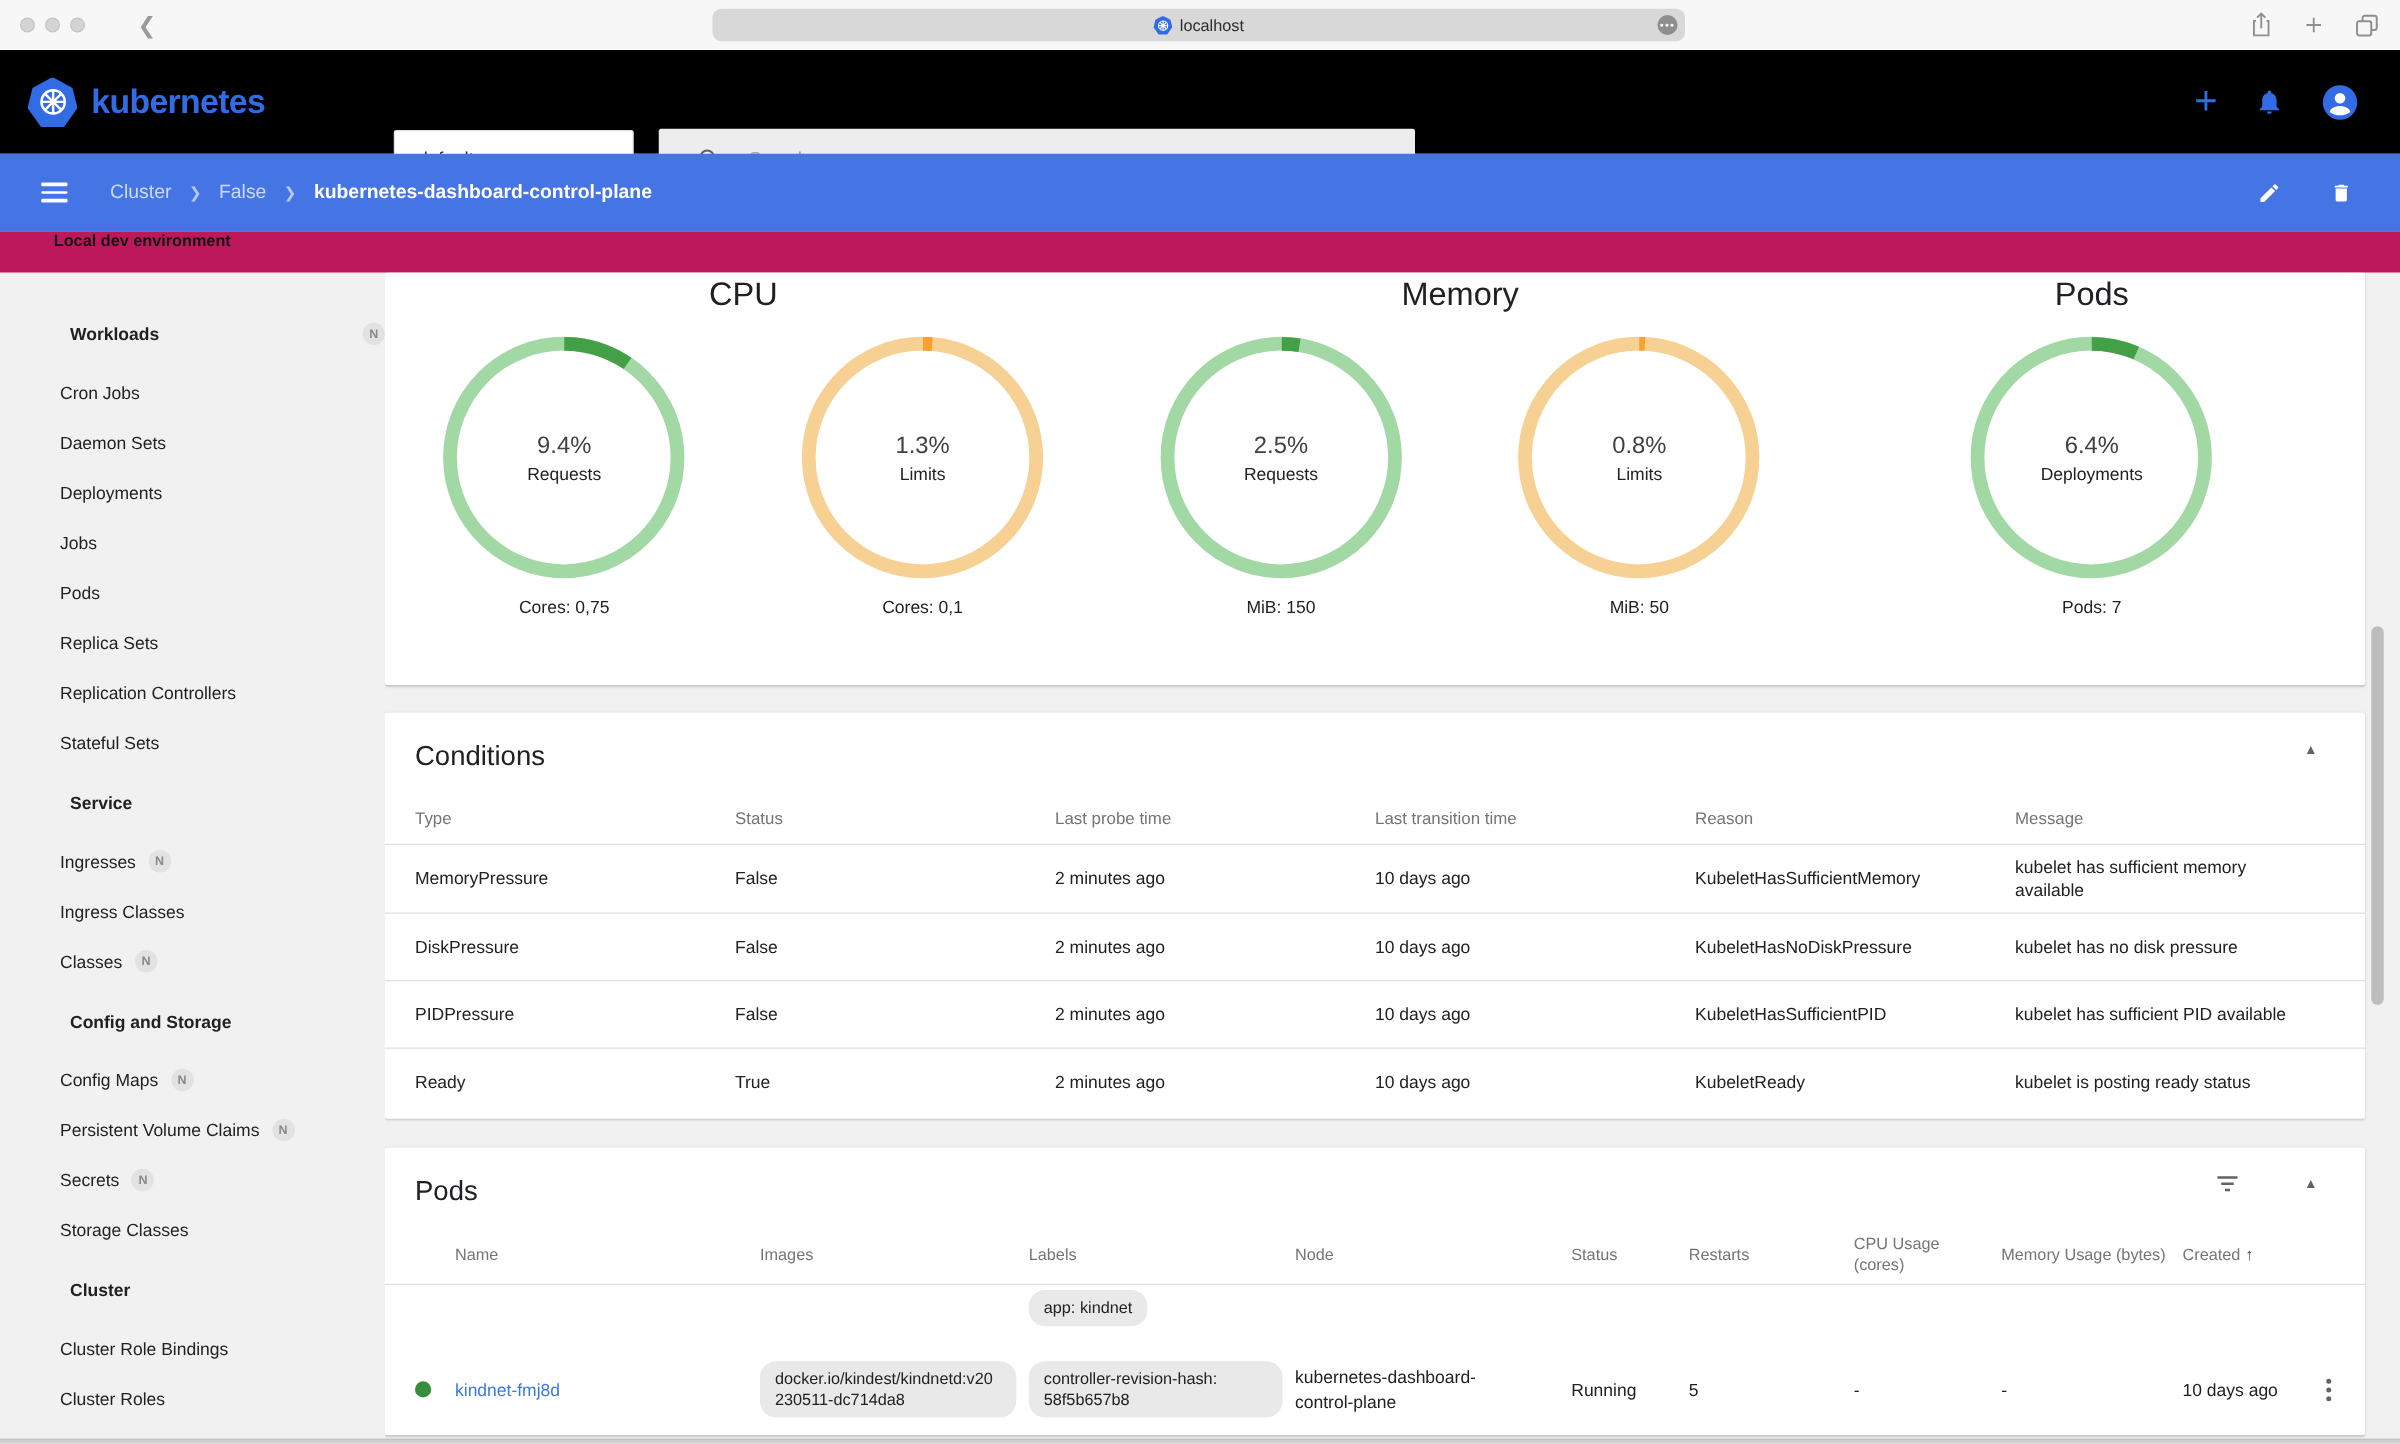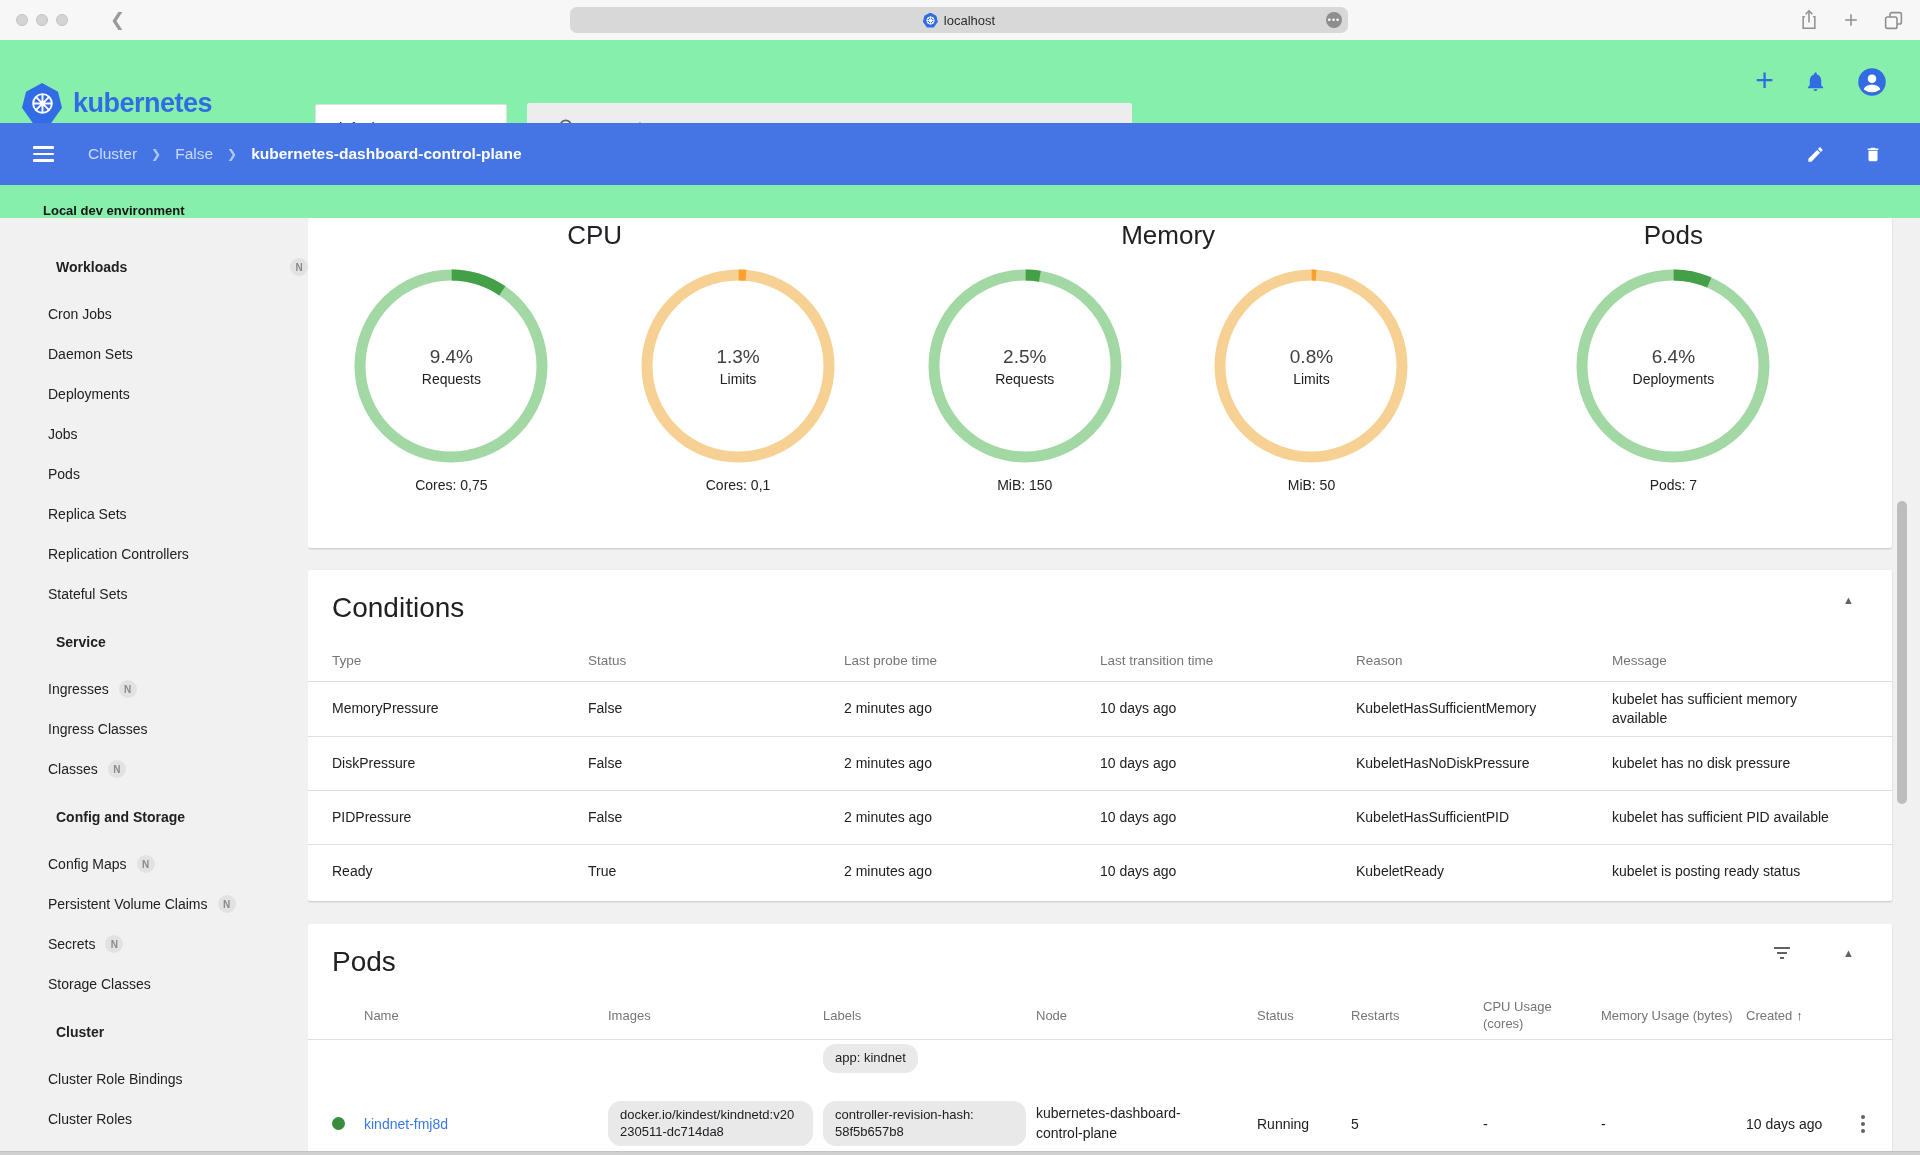--- a/index.html
+++ b/index.html
@@ -15,21 +15,21 @@
             display:flex; align-items:center; justify-content:center; gap:6px; }
   .urlbar .fav { width:15px; height:15px; background:#326ce5; border-radius:3px;
                  clip-path:polygon(50% 0%,90% 22%,100% 62%,73% 100%,27% 100%,0% 62%,10% 22%); display:flex; align-items:center; justify-content:center; }
   .urlbar .host { font-size:13px; color:#2c2c2c; }
   .url-more { position:absolute; right:6px; top:5px; width:16px; height:16px; border-radius:50%; background:#8e8e8e;
               color:#fff; font-size:9px; line-height:16px; text-align:center; letter-spacing:1px; }
   .chrome-right { position:absolute; right:16px; top:0; height:40px; display:flex; align-items:center; gap:22px; }
   .chrome-right svg { display:block; }
 
   
-  .appbar { height:83px; background:#86efac; display:flex; align-items:flex-end; position:relative; }
+  .appbar { height:83px; background:#000000; display:flex; align-items:center; position:relative; }
   .brandwrap { display:flex; align-items:center; gap:11px; margin-left:22px; }
   .k8slogo { width:40px; height:40px; background:#326ce5;
              clip-path:polygon(50% 0%,90% 22%,100% 62%,73% 100%,27% 100%,0% 62%,10% 22%);
              display:flex; align-items:center; justify-content:center; }
   .brand { color:#326ce5; font-size:27px; font-weight:700; letter-spacing:-0.5px; }
   .ns-select { position:absolute; left:315px; top:64px; width:192px; height:47px; border:1px solid #e0e0e0; background:#fff;
                border-radius:2px; display:flex; align-items:center; }
   .ns-select .val { margin-left:18px; font-size:15px; color:#333; }
   .ns-caret { position:absolute; right:15px; width:0; height:0; border-left:5px solid transparent; border-right:5px solid transparent; border-top:5px solid #757575; }
   .searchbox { position:absolute; left:527px; top:63px; width:605px; height:48px; background:#ededed; border-radius:2px;
@@ -45,21 +45,21 @@
   .actionbar { height:62px; background:#4575e4; display:flex; align-items:center; position:relative; color:#fff; }
   .burger { width:21px; margin-left:33px; display:flex; flex-direction:column; gap:4px; }
   .burger i { height:2.5px; background:#fff; border-radius:1px; display:block; }
   .crumbs { display:flex; align-items:center; margin-left:34px; gap:14px; font-size:15.5px; }
   .crumb { color:rgba(255,255,255,0.72); }
   .crumb-sep { color:rgba(255,255,255,0.6); font-size:12px; }
   .crumb-current { color:#fff; font-weight:700; }
   .actionbar-icons { position:absolute; right:38px; display:flex; gap:39px; align-items:center; }
 
   
-  .banner { height:33px; background:#86efac; display:flex; align-items:flex-end; }
+  .banner { height:33px; background:#be185d; display:flex; align-items:flex-start; }
   .banner span { margin-left:43px; font-size:13px; font-weight:700; color:#141414; }
 
   
   .bodyrow { display:flex; height:937px; }
   .sidebar { width:308px; flex:none; padding-top:29px; overflow:hidden; }
   .nav-header { height:40px; display:flex; align-items:center; padding-left:56px; font-size:14px; font-weight:700; color:#212121; margin-top:8px;justify-content:space-between; }
   .nav-header:first-child { margin-top:0; }
   .nav-items { margin-top:7px; }
   .nav-item { height:40px; display:flex; align-items:center; padding-left:48px; font-size:14px; color:#212121; cursor:pointer; }
   .nbadge { width:18px; height:18px; border-radius:50%; background:#e2e2e2; color:#8a8a8a; font-size:10px; font-weight:700;
@@ -75,21 +75,21 @@
   .donut-row { display:flex; justify-content:space-around; margin-top:8px; }
   .donut-wrap { width:196px; display:flex; flex-direction:column; align-items:center; }
   .donut-box { position:relative; width:196px; height:196px; }
   .donut-center { position:absolute; inset:0; display:flex; flex-direction:column; align-items:center; justify-content:center; }
   .donut-pct { font-size:19px; color:#404040; }
   .donut-lbl { font-size:14px; color:#202124; margin-top:3px; }
   .donut-cap { font-size:14px; color:#202124; margin-top:13px; }
 
   
   .cond-card { margin-top:22px; position:relative; padding-bottom:2px; }
-  .card-title { font-size:28px; color:#202124; padding:22px 24px 16px; }
+  .card-title { font-size:22px; color:#202124; padding:22px 24px 16px; }
   .collapse-btn { position:absolute; top:24px; right:38px; font-size:11px; color:#5f6368; cursor:pointer; }
   .cond-grid { display:grid; grid-template-columns:repeat(6,1fr); padding:0 24px; align-items:center; }
   .cond-head { height:42px; border-bottom:1px solid #e0e0e0; }
   .cond-head div { font-size:13.5px; color:#757575; padding-right:16px; }
   .cond-row { min-height:54px; border-bottom:1px solid #e0e0e0; }
   .cond-row:last-child { border-bottom:0; }
   .cond-row div { font-size:14px; color:#202124; padding:8px 16px 8px 0; line-height:1.35; }
 
   
   .pods-card { margin-top:23px; position:relative; height:230px; overflow:hidden; }

